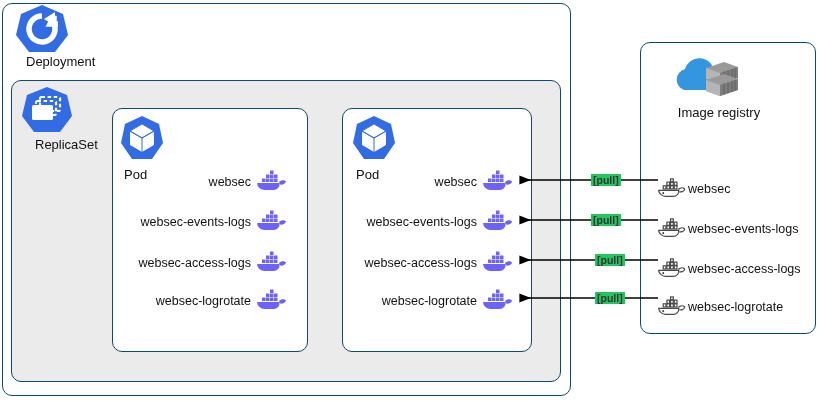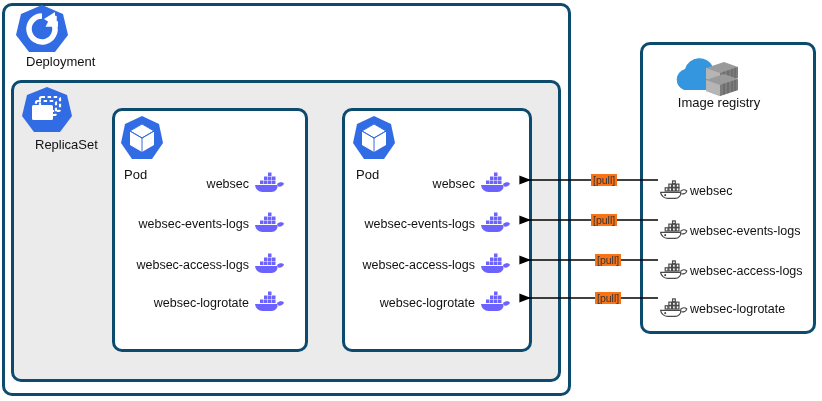--- a/index.html
+++ b/index.html
@@ -16,21 +16,21 @@
     width: 822px;
     height: 401px;
     background: #ffffff;
     overflow: hidden;
   }
 
   
   .box {
     position: absolute;
     box-sizing: border-box;
-    border: 3px solid #0c4a6e;
+    border: 1px solid #0c4a6e;
     border-radius: 10px;
     background: #ffffff;
   }
   .box.gray { background: #ebebeb; }
 
   
   #deployment-box { left: 2px;   top: 3px;   width: 569px; height: 393px; }
   #replicaset-box { left: 11px;  top: 80px;  width: 550px; height: 302px; }
   #pod-box-1      { left: 112px; top: 108px; width: 196px; height: 244px; }
   #pod-box-2      { left: 342px; top: 108px; width: 190px; height: 244px; }
@@ -45,21 +45,21 @@
     line-height: 15px;
   }
   #deployment-label { left: 4px;   top: 54px; padding-left: 22px; }
   #replicaset-label { left: 12px;  top: 137px; margin-left: 23px; }
   #pod-label-1      { left: 124px; top: 167px; }
   #pod-label-2      { left: 356px; top: 167px; }
 
   #registry-label {
     position: absolute;
     left: 640px;
-    top: 95px;
+    top: 105px;
     width: 158px;
     text-align: center;
     font-size: 13px;
     color: #111111;
     line-height: 16px;
   }
 
   
   .icon { position: absolute; display: block; }
 
@@ -114,24 +114,25 @@
   #arrow-layer {
     position: absolute;
     left: 0; top: 0;
     width: 822px; height: 401px;
     pointer-events: none;
   }
   .pull-label {
     position: absolute;
     font-size: 10.5px;
     color: #333333;
-    background: #f97316;
+    background: #22c55e;
     padding: 0 2px;
     line-height: 12px;
     white-space: nowrap;
+    font-weight: bold;
   }
 </style>
 </head>
 <body>
 
 <div id="canvas">
 
   <div class="box" id="deployment-box"></div>
 
   <svg class="icon" id="deployment-icon" viewBox="0 0 56 52">

